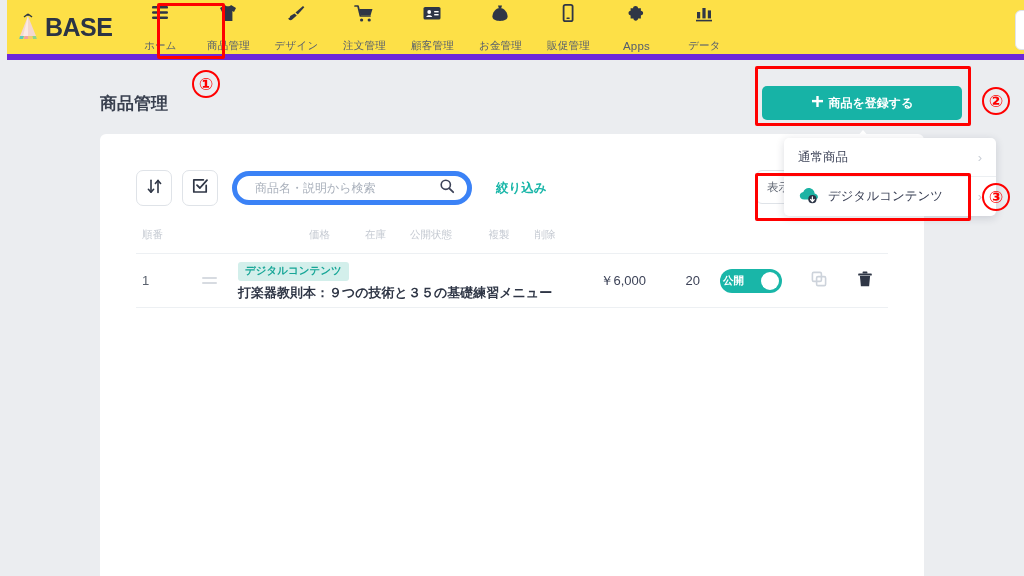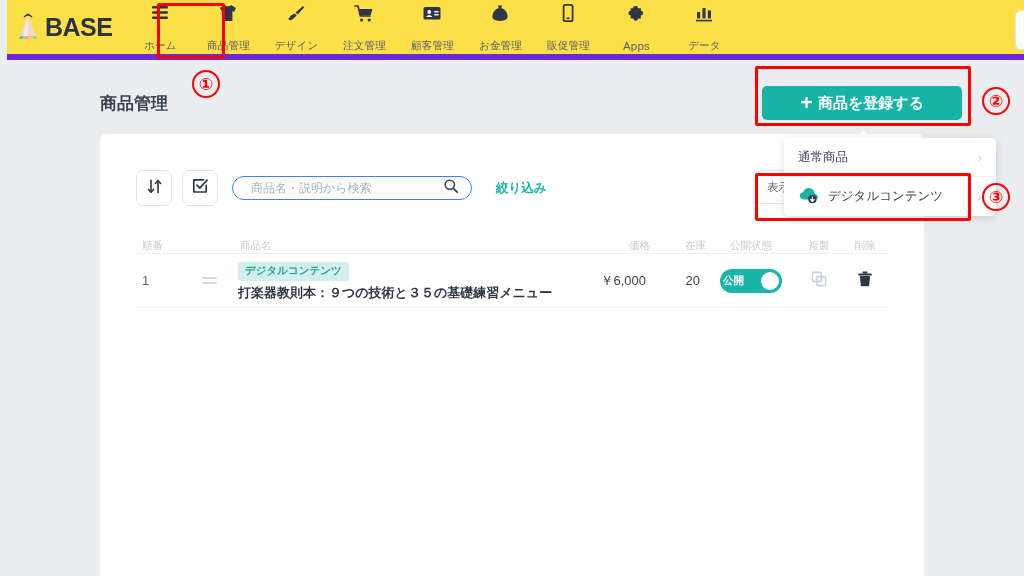--- a/index.html
+++ b/index.html
@@ -77,22 +77,22 @@
     display: flex; align-items: center; gap: 10px;
   }
   .icon-btn {
     width: 36px; height: 36px;
     border: 1px solid #dfe3e8; border-radius: 7px;
     background: #fff;
     display: flex; align-items: center; justify-content: center;
     cursor: pointer;
   }
   .search-box {
-    width: 240px; height: 24px;
-    border: 1px solid #3b82f6; border-radius: 17px;
+    width: 240px; height: 34px;
+    border: 5px solid #3b82f6; border-radius: 17px;
     display: flex; align-items: center;
     padding: 0 12px 0 16px;
     margin-left: 4px;
     background: #fff;
   }
   .search-box input {
     flex: 1; border: none; outline: none;
     font-size: 12px; color: #3c4257;
     font-family: "Liberation Sans", "DejaVu Sans", sans-serif;
     background: transparent;
@@ -110,21 +110,21 @@
     background: #fff;
     display: flex; align-items: center;
     padding: 0 10px;
     font-size: 11.5px; color: #5a616e;
     overflow: hidden;
   }
 
   
   .tbl { position: absolute; left: 36px; top: 94px; width: 752px; }
   .thead {
-    display: flex; align-items: flex-end;
+    display: flex; 
     height: 26px;
     border-bottom: 1px solid #edf0f3;
     font-size: 10.5px; color: #c5cad2;
   }
   .trow {
     display: flex; align-items: center;
     height: 54px;
     border-bottom: 1px solid #edf0f3;
   }
   .c-order   { width: 44px; text-align: left; padding-left: 6px; }
@@ -168,21 +168,21 @@
     background: #fff;
   }
   .handle-bars { display: flex; flex-direction: column; gap: 3px; }
   .handle-bars span { display: block; width: 15px; height: 2px; background: #d7dbe1; border-radius: 1px; }
 
   
   .register-btn {
     position: absolute; left: 762px; top: 86px;
     width: 200px; height: 34px;
     background: #17b3a6; border-radius: 5px;
-    color: #fff; font-size: 15px; font-weight: bold;
+    color: #fff; font-size: 12px; font-weight: bold;
     display: flex; align-items: center; justify-content: center;
     gap: 5px; cursor: pointer;
   }
   .dropdown {
     position: absolute; left: 784px; top: 138px;
     width: 212px;
     background: #fff;
     border-radius: 5px;
     box-shadow: 0 2px 8px rgba(30,40,60,0.16);
     overflow: hidden;
@@ -390,21 +390,20 @@
     </div>
 
     <div class="sort-select">
       <span>表示順</span>
     </div>
 
     <div class="tbl">
       <div class="thead">
         <div class="c-order">順番</div>
         <div class="c-handle"></div>
-        <div class="c-name">商品名</div>
         <div class="c-price">価格</div>
         <div class="c-stock">在庫</div>
         <div class="c-status">公開状態</div>
         <div class="c-copy">複製</div>
         <div class="c-del">削除</div>
       </div>
 
       <div class="trow">
         <div class="c-order">1</div>
         <div class="c-handle">

